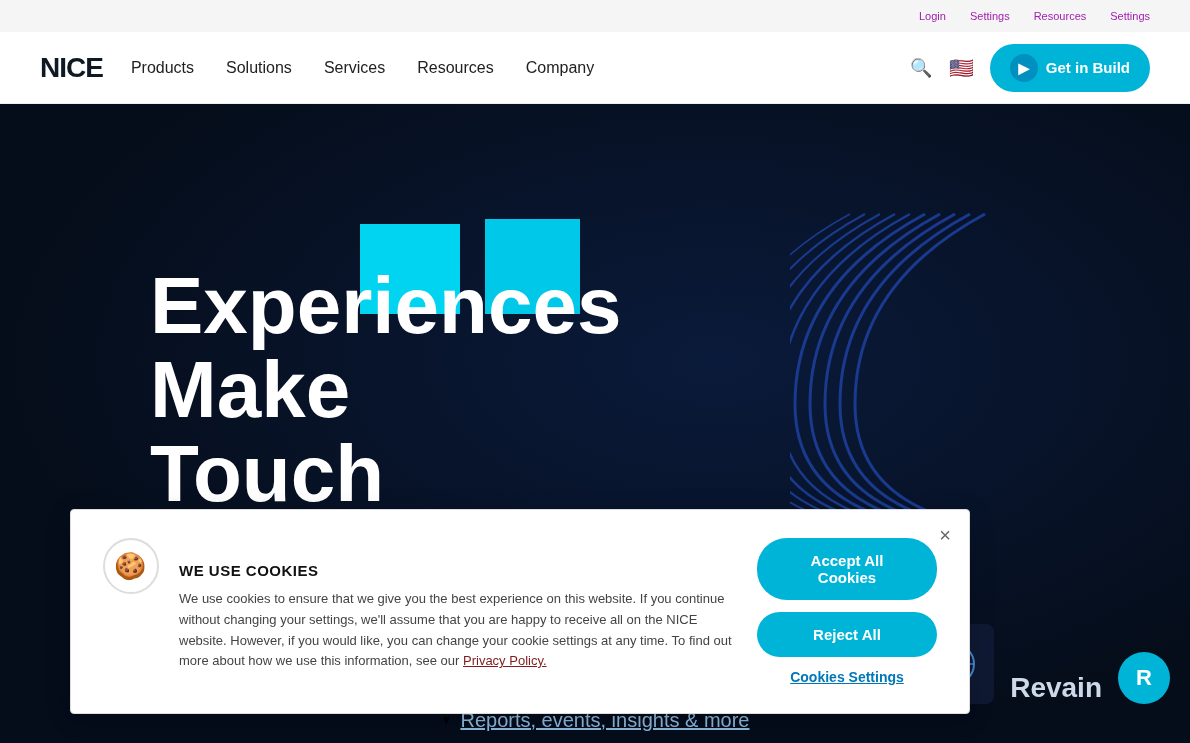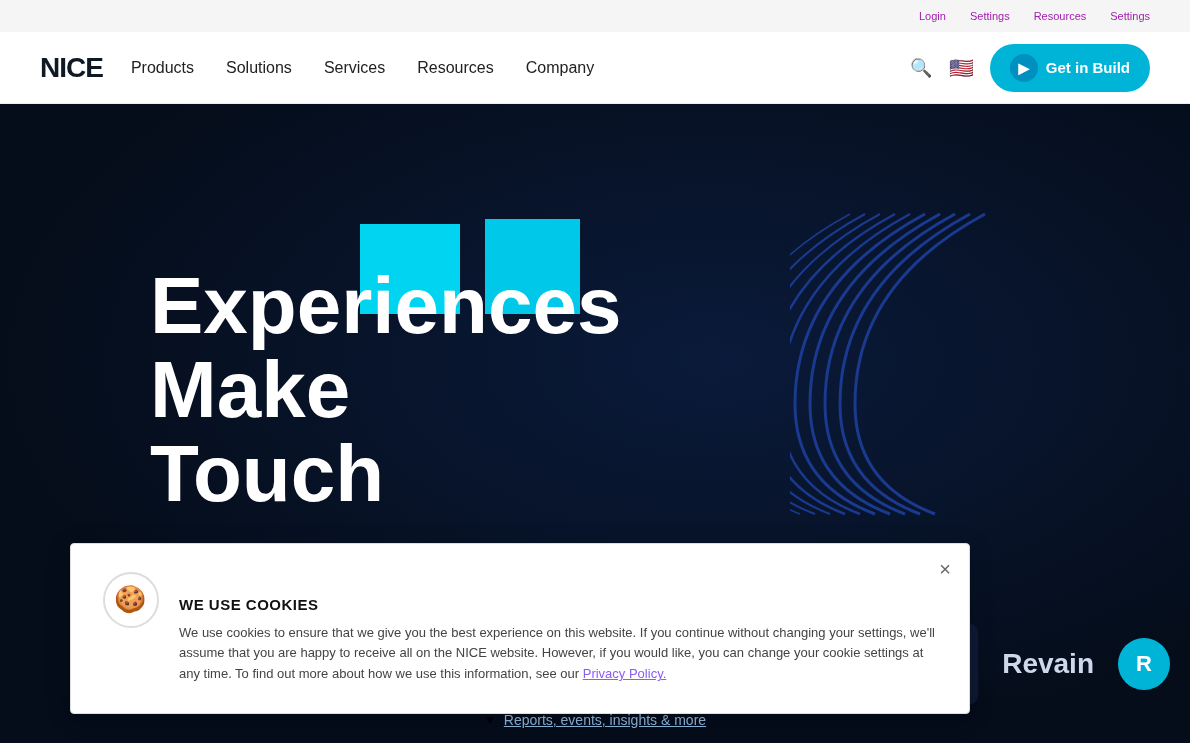--- a/index.html
+++ b/index.html
@@ -158,21 +158,21 @@
       right: 0;
       height: 48px;
       background: rgba(5,13,26,0.8);
       display: flex;
       align-items: center;
       justify-content: center;
       gap: 8px;
     }
     .bottom-bar-link {
       color: #8ab4d8;
-      font-size: 14px;
+      font-size: 20px;
       display: flex;
       align-items: center;
       gap: 6px;
     }
     .chevron-down {
       font-size: 12px;
     }
 
     
     .cookie-banner {
@@ -211,21 +211,21 @@
       color: #111;
       margin-bottom: 10px;
       letter-spacing: 0.5px;
     }
     .cookie-text {
       font-size: 13px;
       color: #444;
       line-height: 1.6;
     }
     .cookie-text a {
-      color: #8b5cf6;
+      color: #7f1d1d;
       text-decoration: underline;
     }
     .cookie-actions {
       display: flex;
       flex-direction: column;
       align-items: center;
       gap: 12px;
       flex-shrink: 0;
     }
     .btn-accept {
@@ -271,22 +271,22 @@
       background: none;
       border: none;
     }
 
     
     .revain-badge {
       position: absolute;
       bottom: 40px;
       right: 20px;
       display: flex;
-      align-items: center;
-      gap: 24px;
+      align-items: flex-end;
+      gap: 16px;
       z-index: 50;
     }
     .revain-icon {
       width: 80px;
       height: 80px;
       background: rgba(20,30,60,0.7);
       border-radius: 8px;
       display: flex;
       align-items: center;
       justify-content: center;
@@ -391,16 +391,21 @@
     <div class="cookie-icon-wrap">🍪</div>
 
     <div class="cookie-content">
       <div class="cookie-title">WE USE COOKIES</div>
       <div class="cookie-text">
         <span>We use cookies to ensure that we give you the best experience on this website. If you continue without changing your settings, we'll assume that you are happy to receive all on the NICE website. However, if you would like, you can change your cookie settings at any time. To find out more about how we use this information, see our</span>
         <a href="#">Privacy Policy.</a>
       </div>
     </div>
 
+    <div class="cookie-actions">
+      <button class="btn-accept">Accept All Cookies</button>
+      <button class="btn-reject">Reject All</button>
+      <button class="btn-settings">Cookies Settings</button>
+    </div>
 
     <button class="cookie-close">×</button>
   </div>
 </div>
 
 </body></html>

